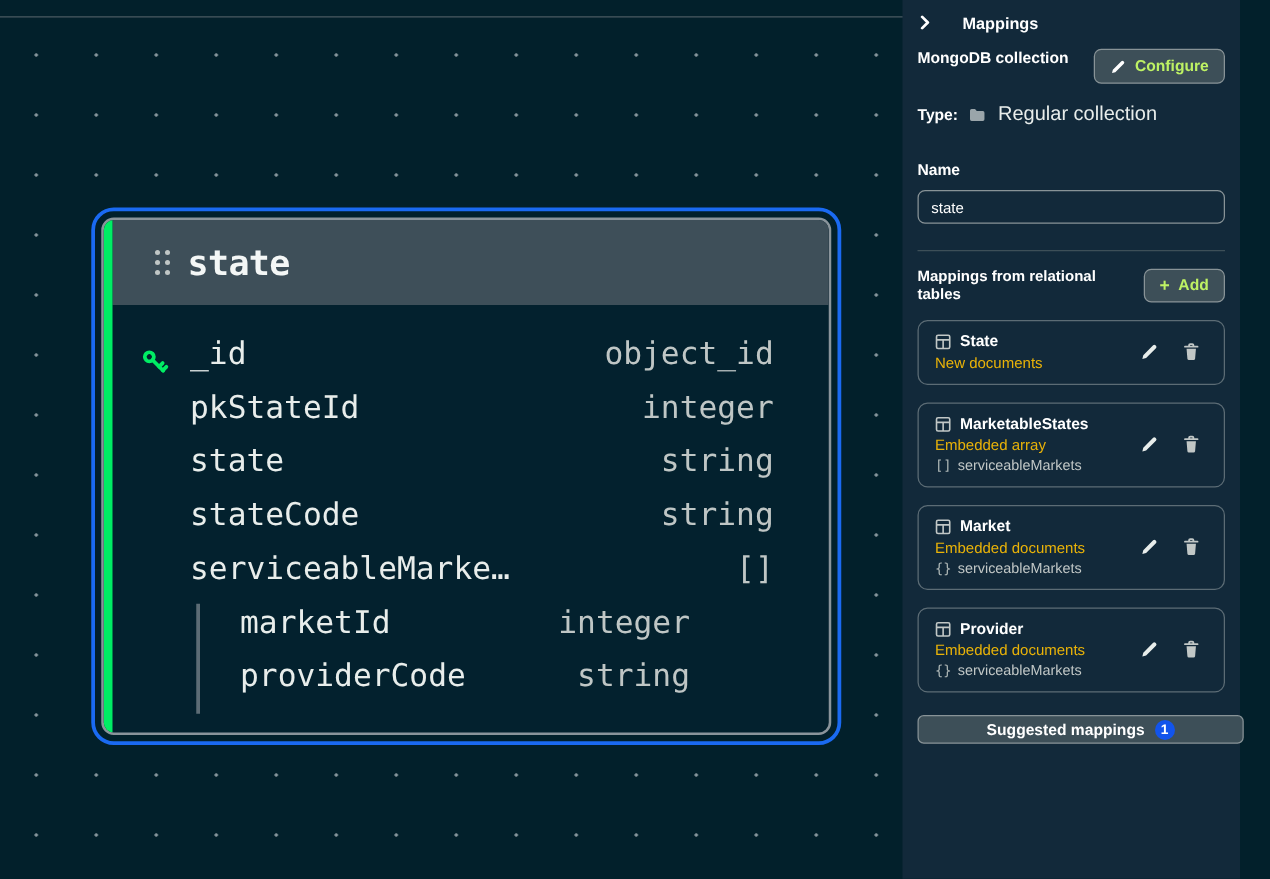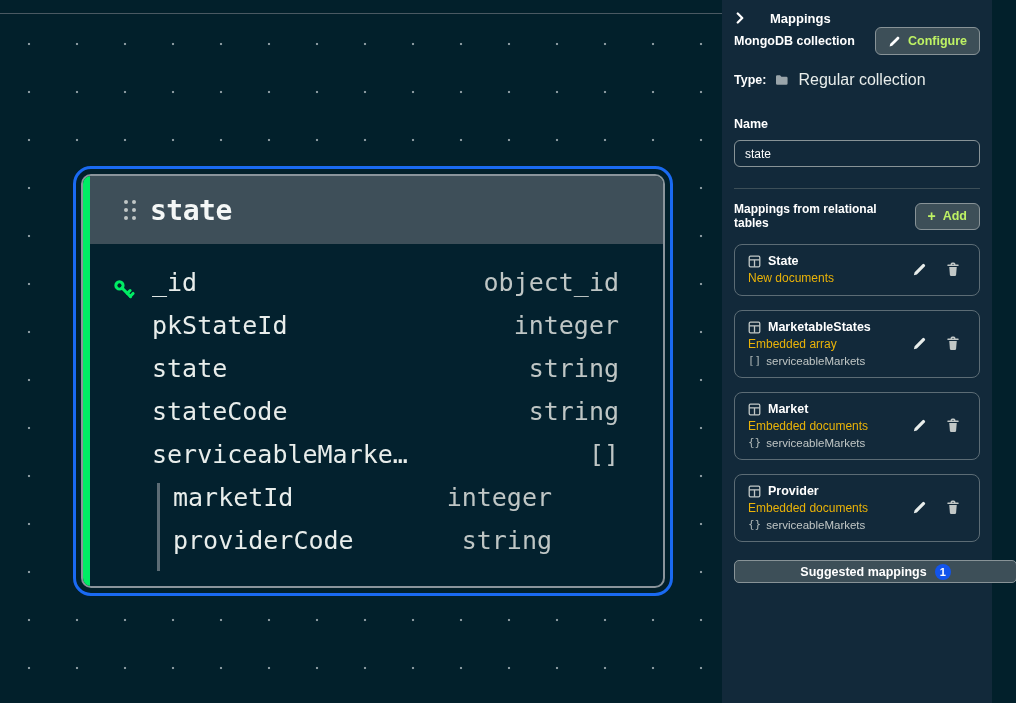--- a/index.html
+++ b/index.html
@@ -35,30 +35,30 @@
   .entity-title {
     margin-left:14px; font-family:"DejaVu Sans Mono", monospace; font-weight:bold;
     font-size:28px; color:#F4F7F6; letter-spacing:-.5px;
   }
   .entity-body { margin-left:7px; padding-top:24px; font-family:"DejaVu Sans Mono", monospace; }
   .frow { position:relative; height:43px; display:flex; padding-left:62px; padding-right:44px; }
   .frow .fname { font-size:25px; color:#E8EDEB; white-space:pre; }
   .frow .ftype { margin-left:auto; font-size:25px; color:#BFC6C5; }
   .key-ic { position:absolute; left:20px; top:8px; }
   .nested-group { margin-left:67px; border-left:3px solid #5C6C75; padding-bottom:2px; }
-  .nested-group .frow { padding-left:13px; padding-right:111px; }
+  .nested-group .frow { padding-left:32px; padding-right:111px; }
 
   
   .sidebar {
     position:absolute; left:722px; top:0; width:270px; height:703px;
     background:#12293A; color:#fff; padding:16px 12px;
   }
   .sb-head { display:flex; align-items:center; gap:24px; margin-top:-7px; height:18px; }
   .sb-head .sb-title { font-size:13px; font-weight:bold; color:#fff; }
-  .row-collection { display:flex; align-items:center; justify-content:space-between; }
+  .row-collection { margin-top:12px; display:flex; align-items:flex-start; justify-content:space-between; }
   .lbl-bold { font-size:12.5px; font-weight:bold; color:#fff; }
   .btn {
     display:flex; align-items:center; gap:7px; background:#3D4F58; border:1px solid #889397;
     border-radius:6px; color:#bef264; font-weight:bold; font-size:12.5px; cursor:pointer;
     font-family:"Liberation Sans", sans-serif;
   }
   .btn-configure { height:28px; padding:0 12px; }
   .row-type { margin-top:16px; display:flex; align-items:center; gap:9px; }
   .row-type .tv { font-size:16px; color:#E8EDEB; }
   .name-label { margin-top:28px; font-size:12.5px; font-weight:bold; }
@@ -77,21 +77,21 @@
     display:flex; align-items:center;
   }
   .map-card .mc-left { flex:1; min-width:0; }
   .mc-title { display:flex; align-items:center; gap:7px; font-size:12.5px; font-weight:bold; color:#fff; }
   .mc-sub { margin-top:3px; font-size:12px; color:#eab308; }
   .mc-path { margin-top:3px; font-size:11.5px; color:#C1C7C6; display:flex; align-items:center; gap:5px; }
   .mc-path .glyph { font-family:"DejaVu Sans Mono", monospace; font-size:11px; color:#AEB7B6; }
   .mc-icons { display:flex; align-items:center; gap:19px; padding-right:6px; }
   .icon-btn { cursor:pointer; display:flex; }
   .btn-suggested {
-    margin-top:18px; width:283px; height:23px; background:#3D4F58; border:1px solid #889397;
+    margin-top:18px; width:261px; height:23px; background:#3D4F58; border:1px solid #889397;
     border-radius:5px; display:flex; align-items:center; justify-content:center; gap:8px;
     color:#fff; font-size:12.5px; font-weight:bold; cursor:pointer;
     font-family:"Liberation Sans", sans-serif;
   }
   .badge {
     width:16px; height:16px; border-radius:50%; background:#1254EC; color:#fff;
     font-size:11px; font-weight:bold; display:flex; align-items:center; justify-content:center;
   }
   svg { display:block; }
 </style>

